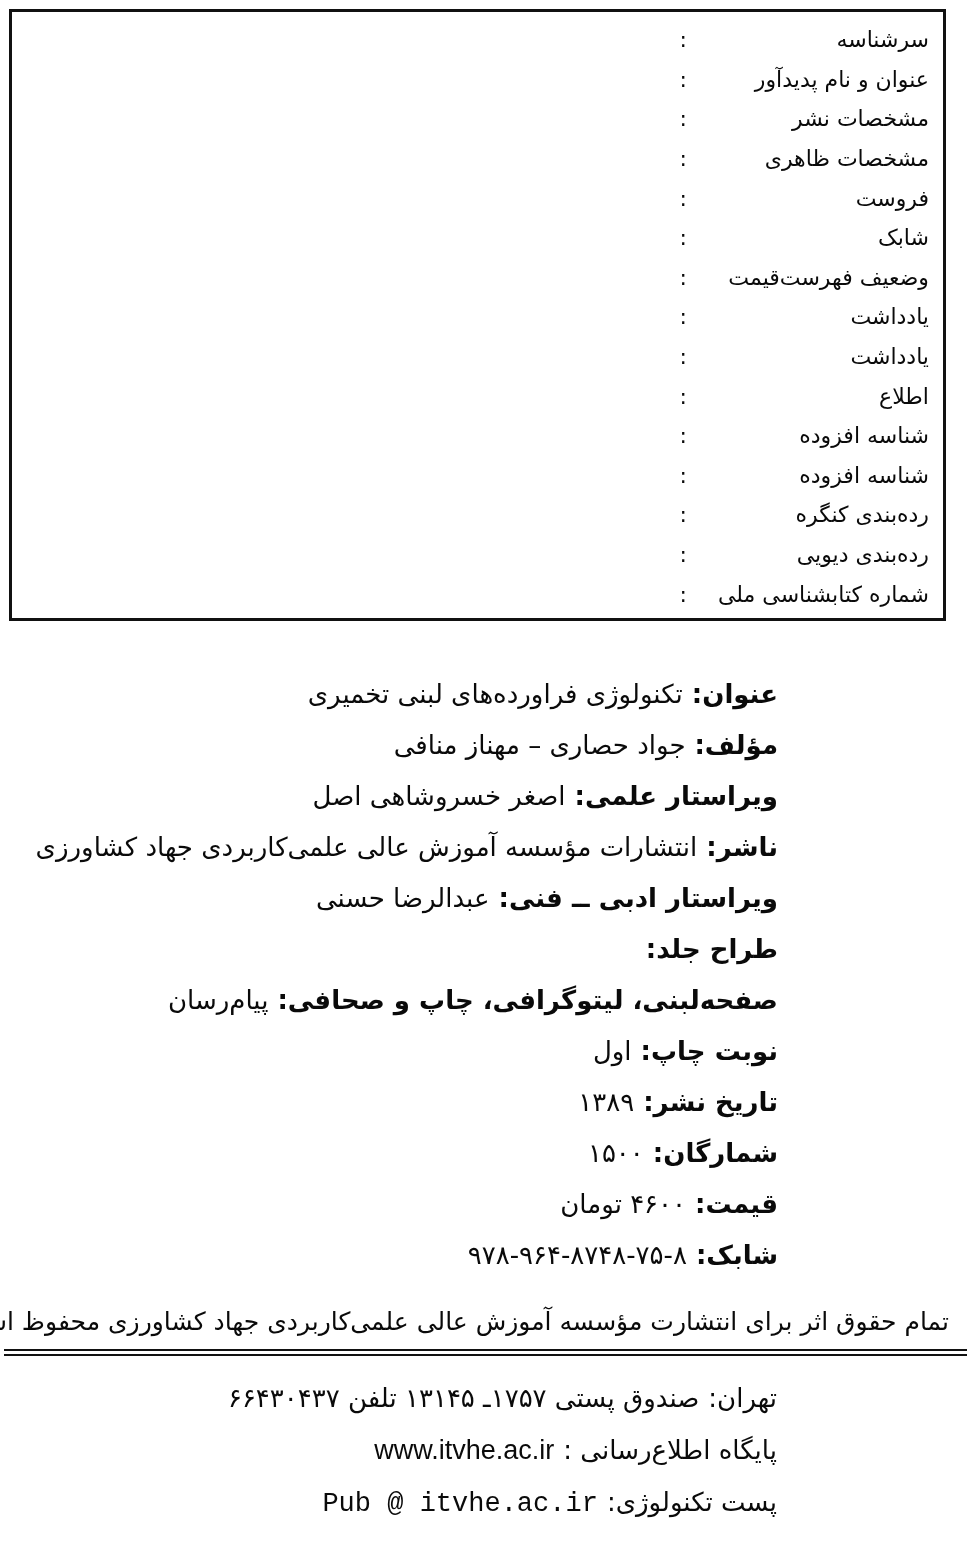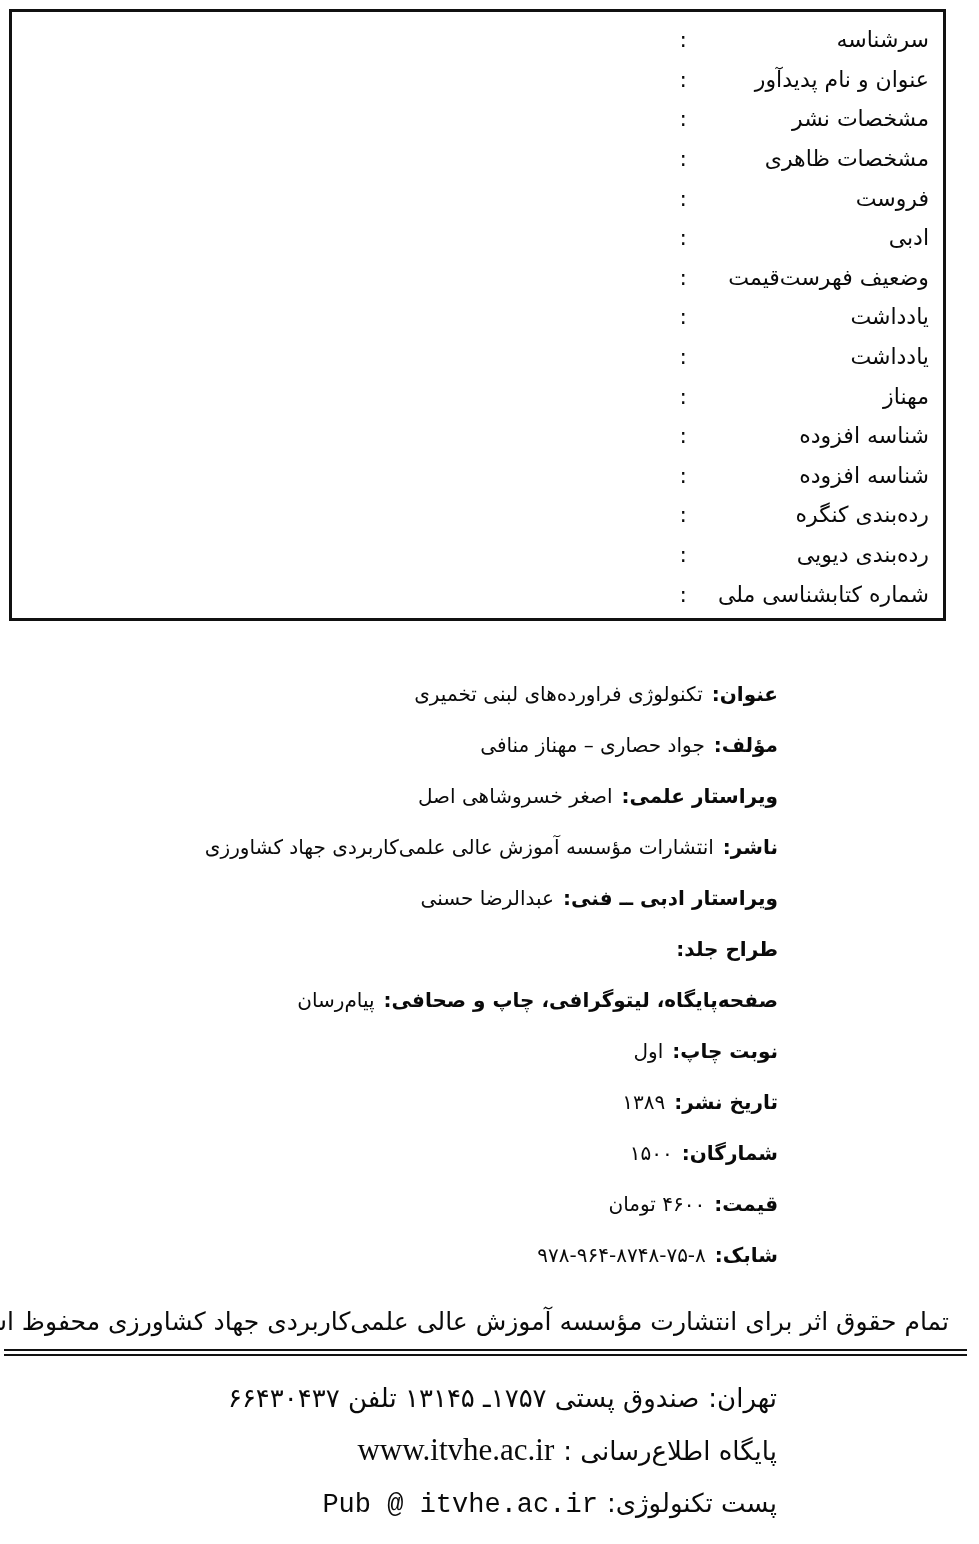--- a/index.html
+++ b/index.html
@@ -46,21 +46,21 @@
   .book-info {
     position: absolute;
     top: 669px;
     left: 0;
     right: 0;
     padding-right: 201px;
     direction: rtl;
     text-align: right;
   }
   .book-line {
-    font-size: 20px;
+    font-size: 26px;
     line-height: 51px;
     white-space: nowrap;
   }
   .lbl {
     font-weight: 700;
     margin-left: 9px;
   }
   .ltr-num { unicode-bidi: embed; text-align: center; }
 
   
@@ -97,22 +97,22 @@
     direction: rtl;
     text-align: right;
   }
   .contact-line {
     font-size: 26px;
     line-height: 52px;
     white-space: nowrap;
   }
   .contact-line .lbl2 { margin-left: 9px; margin-top: 40px; }
   .url-value {
-    font-family: Liberation Serif, serif;
-    font-size: 31px;
+    font-family: Liberation Sans, sans-serif;
+    font-size: 27px;
     margin-left: 32px;
   }
   .email-value {
     font-family: Liberation Mono, monospace;
     font-size: 27px;
   }
 </style>
 </head>
 <body>
 
@@ -131,37 +131,37 @@
     </div>
   <div class="cip-row">
       <span class="cip-label">مشخصات ظاهری</span>
       <span class="cip-colon">:</span>
     </div>
   <div class="cip-row">
       <span class="cip-label">فروست</span>
       <span class="cip-colon">:</span>
     </div>
   <div class="cip-row">
-      <span class="cip-label">ادبی</span>
+      <span class="cip-label">شابک</span>
       <span class="cip-colon">:</span>
     </div>
   <div class="cip-row">
       <span class="cip-label">وضعیف فهرست‌قیمت</span>
       <span class="cip-colon">:</span>
     </div>
   <div class="cip-row">
       <span class="cip-label">یادداشت</span>
       <span class="cip-colon">:</span>
     </div>
   <div class="cip-row">
       <span class="cip-label">یادداشت</span>
       <span class="cip-colon">:</span>
     </div>
   <div class="cip-row">
-      <span class="cip-label">مهناز</span>
+      <span class="cip-label">اطلاع</span>
       <span class="cip-colon">:</span>
     </div>
   <div class="cip-row">
       <span class="cip-label">شناسه افزوده</span>
       <span class="cip-colon">:</span>
     </div>
   <div class="cip-row">
       <span class="cip-label">شناسه افزوده</span>
       <span class="cip-colon">:</span>
     </div>
@@ -179,21 +179,21 @@
     </div>
 </div>
 
 <div class="book-info">
   <div class="book-line"><span class="lbl">عنوان:</span><span class="val">تکنولوژی فراورده‌های لبنی تخمیری</span></div>
   <div class="book-line"><span class="lbl">مؤلف:</span><span class="val">جواد حصاری – مهناز منافی</span></div>
   <div class="book-line"><span class="lbl">ویراستار علمی:</span><span class="val">اصغر خسروشاهی اصل</span></div>
   <div class="book-line"><span class="lbl">ناشر:</span><span class="val">انتشارات مؤسسه آموزش عالی علمی‌کاربردی جهاد کشاورزی</span></div>
   <div class="book-line"><span class="lbl">ویراستار ادبی ــ فنی:</span><span class="val">عبدالرضا حسنی</span></div>
   <div class="book-line"><span class="lbl">طراح جلد:</span><span class="val"></span></div>
-  <div class="book-line"><span class="lbl">صفحه‌پایگاه، لیتوگرافی، چاپ و صحافی:</span><span class="val">پیام‌رسان</span></div>
+  <div class="book-line"><span class="lbl">صفحه‌لبنی، لیتوگرافی، چاپ و صحافی:</span><span class="val">پیام‌رسان</span></div>
   <div class="book-line"><span class="lbl">نوبت چاپ:</span><span class="val">اول</span></div>
   <div class="book-line"><span class="lbl">تاریخ نشر:</span><span class="val">۱۳۸۹</span></div>
   <div class="book-line"><span class="lbl">شمارگان:</span><span class="val">۱۵۰۰</span></div>
   <div class="book-line"><span class="lbl">قیمت:</span><span class="val">۴۶۰۰ تومان</span></div>
   <div class="book-line"><span class="lbl">شابک:</span><span class="val ltr-num" dir="ltr">۹۷۸-۹۶۴-۸۷۴۸-۷۵-۸</span></div>
 </div>
 
 <div class="copyright">تمام حقوق اثر برای انتشارت مؤسسه آموزش عالی علمی‌کاربردی جهاد کشاورزی محفوظ است.</div>
 
 <div class="divider"></div>

